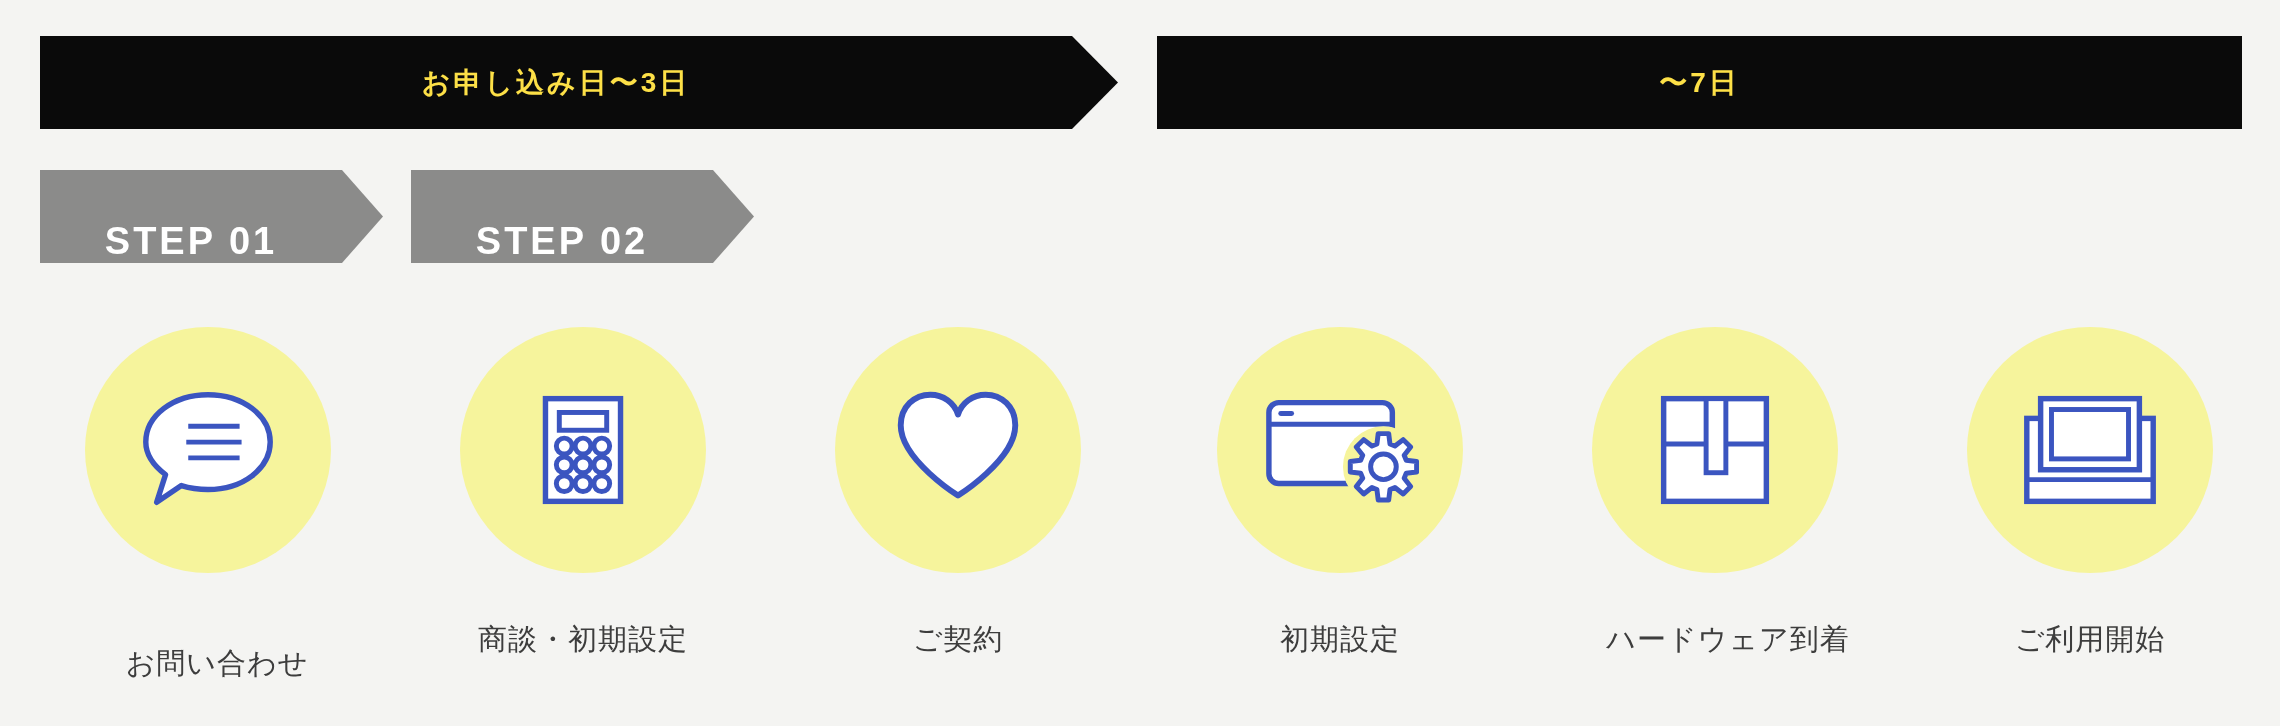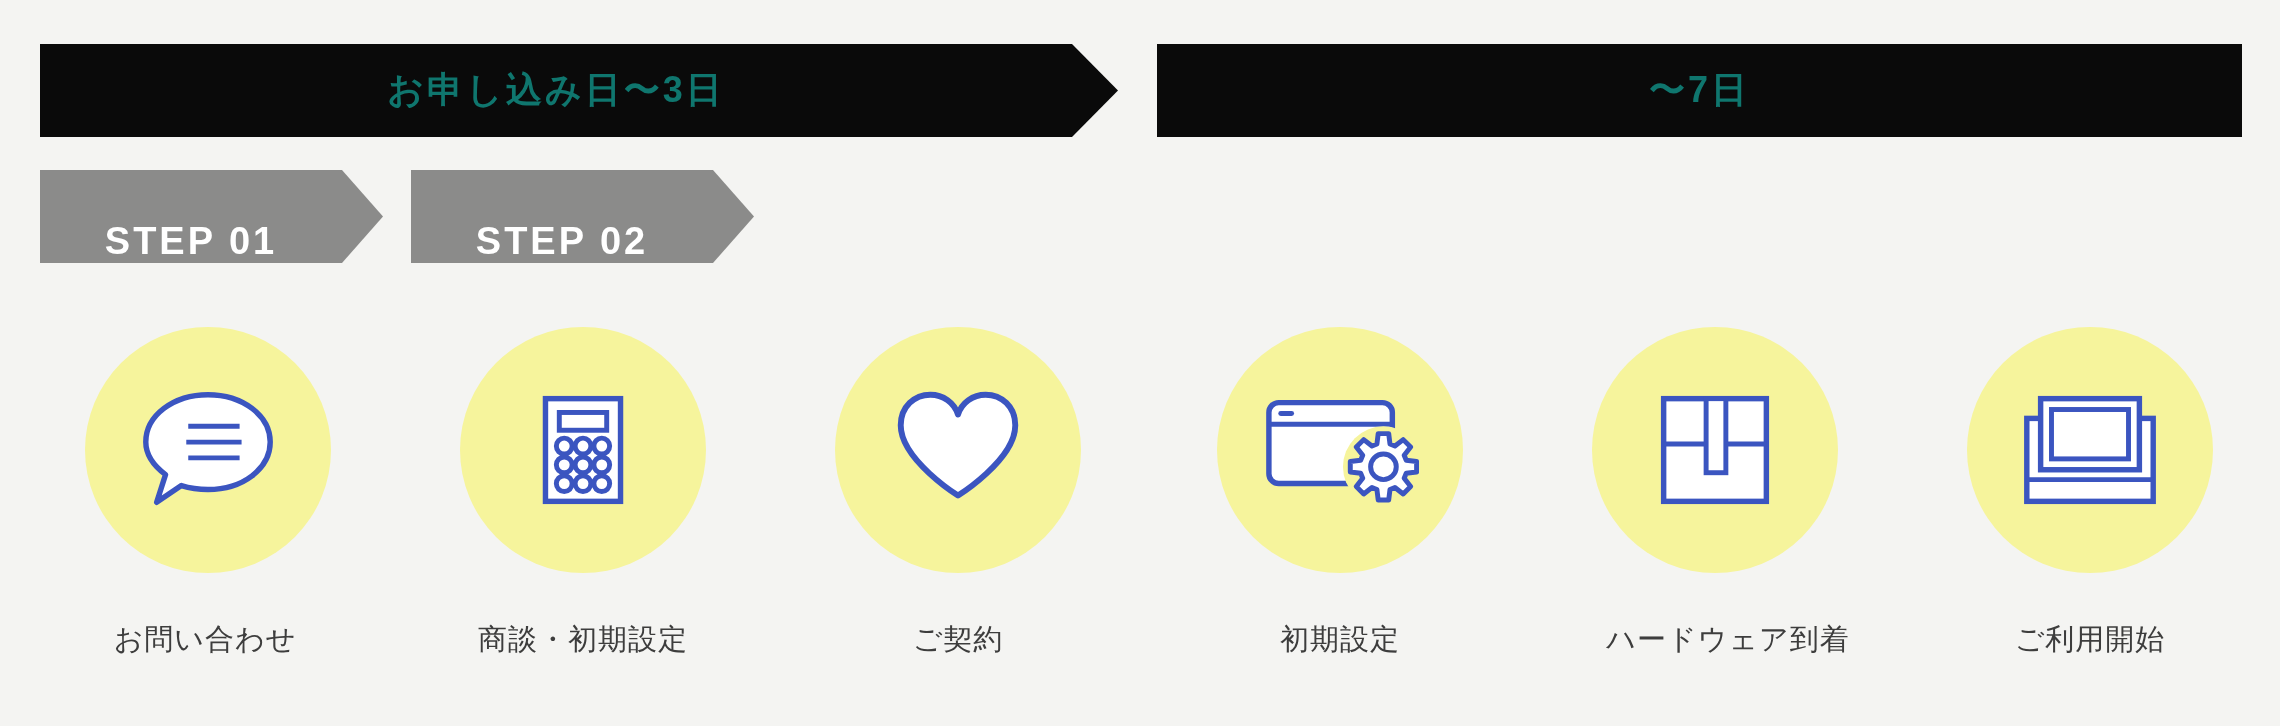--- a/index.html
+++ b/index.html
@@ -7,23 +7,23 @@
     --yellow:#f6f49c; --blue:#3b55c0; --text:#3d3d3d;
   }
   *{margin:0;padding:0;box-sizing:border-box;}
   body{background:#e8e8e8;}
   .canvas{
     position:relative; width:2280px; height:726px;
     background:var(--bg); overflow:hidden;
     font-family:"Liberation Sans", sans-serif;
   }
   .time-banner{
-    position:absolute; top:44px; height:93px; background:var(--black);
+    position:absolute; top:36px; height:93px; background:var(--black);
     display:flex; align-items:center; justify-content:center;
-    color:#0f766e; font-size:36px; font-weight:bold; letter-spacing:3px;
+    color:#fde047; font-size:28px; font-weight:bold; letter-spacing:3px;
     white-space:nowrap;
   }
   .time-banner.arrow{
     clip-path:polygon(0 0, calc(100% - 46px) 0, 100% 50%, calc(100% - 46px) 100%, 0 100%);
     padding-right:46px;
   }
   .step-chevron{
     position:absolute; top:170px; width:343px; height:93px; background:var(--gray);
     clip-path:polygon(0 0, calc(100% - 41px) 0, 100% 50%, calc(100% - 41px) 100%, 0 100%);
     display:flex; align-items:flex-end; justify-content:center; padding-right:41px;
@@ -109,20 +109,20 @@
   </div>
   <div class="circle" style="left:1967px;">
     <svg class="ic" viewBox="0 0 160 160">
       <rect class="s" x="16" y="48" width="128" height="84"></rect>
       <path class="sn" d="M 16 110 H 144"></path>
       <rect class="s" x="30" y="28" width="100" height="72"></rect>
       <rect class="sn" x="41" y="39" width="78" height="50"></rect>
     </svg>
   </div>
 
-  <div class="step-label" style="left:205px;">お問い合わせ</div>
+  <div class="step-label" style="left:217px;margin-top:24px;">お問い合わせ</div>
   <div class="step-label" style="left:583px;">商談・初期設定</div>
   <div class="step-label" style="left:958px;">ご契約</div>
   <div class="step-label" style="left:1340px;">初期設定</div>
   <div class="step-label" style="left:1715px;margin-left:13px;">ハードウェア到着</div>
   <div class="step-label" style="left:2090px;">ご利用開始</div>
 
 </div>
 
 </body></html>

